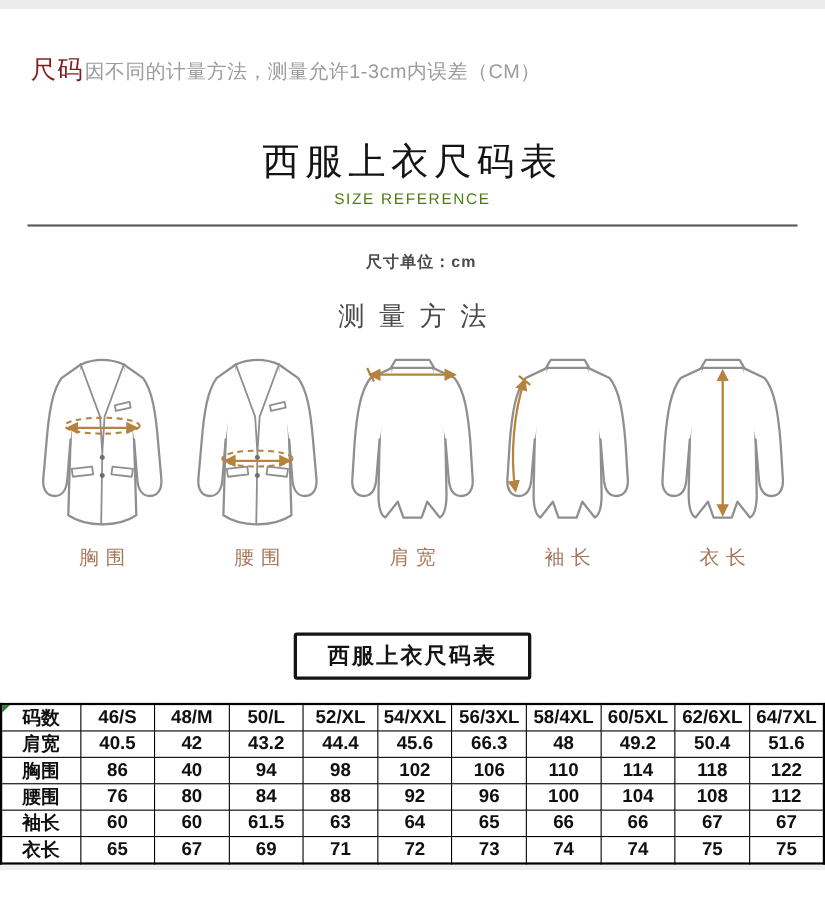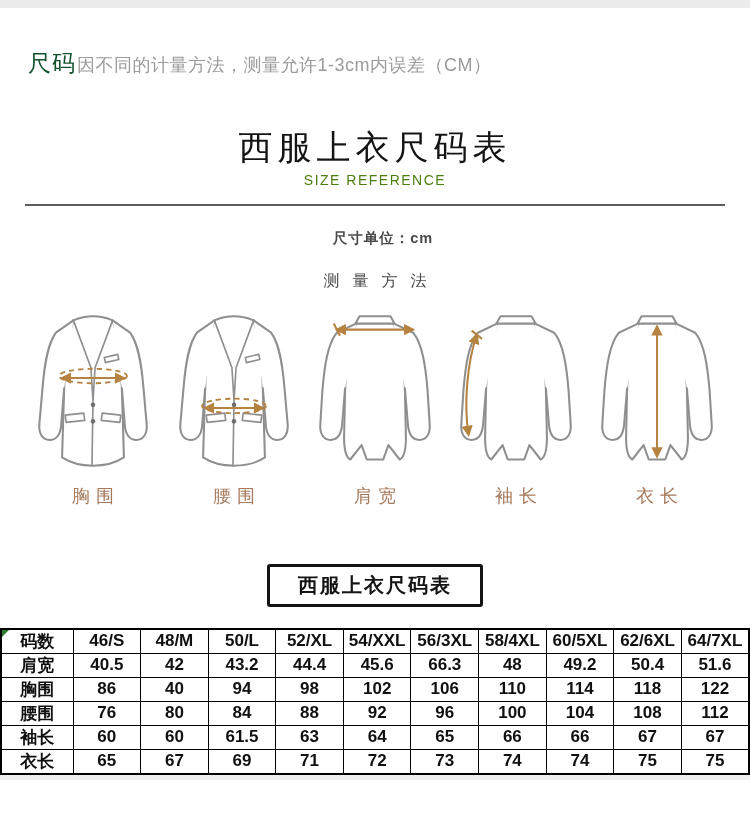--- a/index.html
+++ b/index.html
@@ -5,30 +5,30 @@
   * { box-sizing: border-box; }
   html,body { margin:0; padding:0; }
   body {
     width:750px; height:816px; background:#ffffff; overflow:hidden;
     font-family:"Liberation Sans","DejaVu Sans",sans-serif; color:#222;
   }
   .topbar { height:8px; background:#ececec; }
 
   
   .size-header { display:flex; align-items:baseline; padding:40px 0 0 28px; }
-  .size-header .h-title { font-size:23px; color:#14532d; letter-spacing:1px; }
+  .size-header .h-title { font-size:23px; color:#7f1d1d; letter-spacing:1px; }
   .size-header .h-note { font-size:18px; color:#9b9b9b; margin-left:1px; letter-spacing:0.5px; }
 
   
   .hero { text-align:center; }
   .hero-title { margin-top:48px; font-size:34px; font-weight:500; color:#141414; letter-spacing:5px; line-height:1.2; }
   .hero-sub { margin-top:4px; font-size:14px; font-weight:500; color:#4d7c0f; letter-spacing:1.5px; }
   .divider { margin:16px 25px 0 25px; border-top:2px solid #5d5d5d; }
   .unit-line { margin-top:23px; text-align:center; font-size:14.5px; font-weight:600; color:#4a4a4a; letter-spacing:1px;padding-left:16px; }
-  .method-title { margin-top:23px; text-align:center; font-size:16px; color:#4a4a4a; letter-spacing:13px; text-indent:13px; }
+  .method-title { margin-top:23px; text-align:center; font-size:24px; color:#4a4a4a; letter-spacing:13px; text-indent:13px; }
 
   
   .jackets { display:flex; justify-content:center; margin-top:18px; padding:0 22px; }
   .jacket-col { width:141px; text-align:center; }
   .jacket-col svg { display:block; margin:0 auto; }
   .jacket-label { margin-top:9px; font-size:18px; color:#a6795b; letter-spacing:6px; text-indent:6px; font-weight:500; }
   .jk { fill:#ffffff; stroke:#8f8f8f; stroke-width:2; stroke-linejoin:round; stroke-linecap:round; }
   .jk-thin { fill:none; stroke:#8f8f8f; stroke-width:1.6; stroke-linejoin:round; stroke-linecap:round; }
   .ar { fill:none; stroke:#b5823f; stroke-width:2; }
   .ar-dash { fill:none; stroke:#b5823f; stroke-width:1.8; stroke-dasharray:5 4; }

